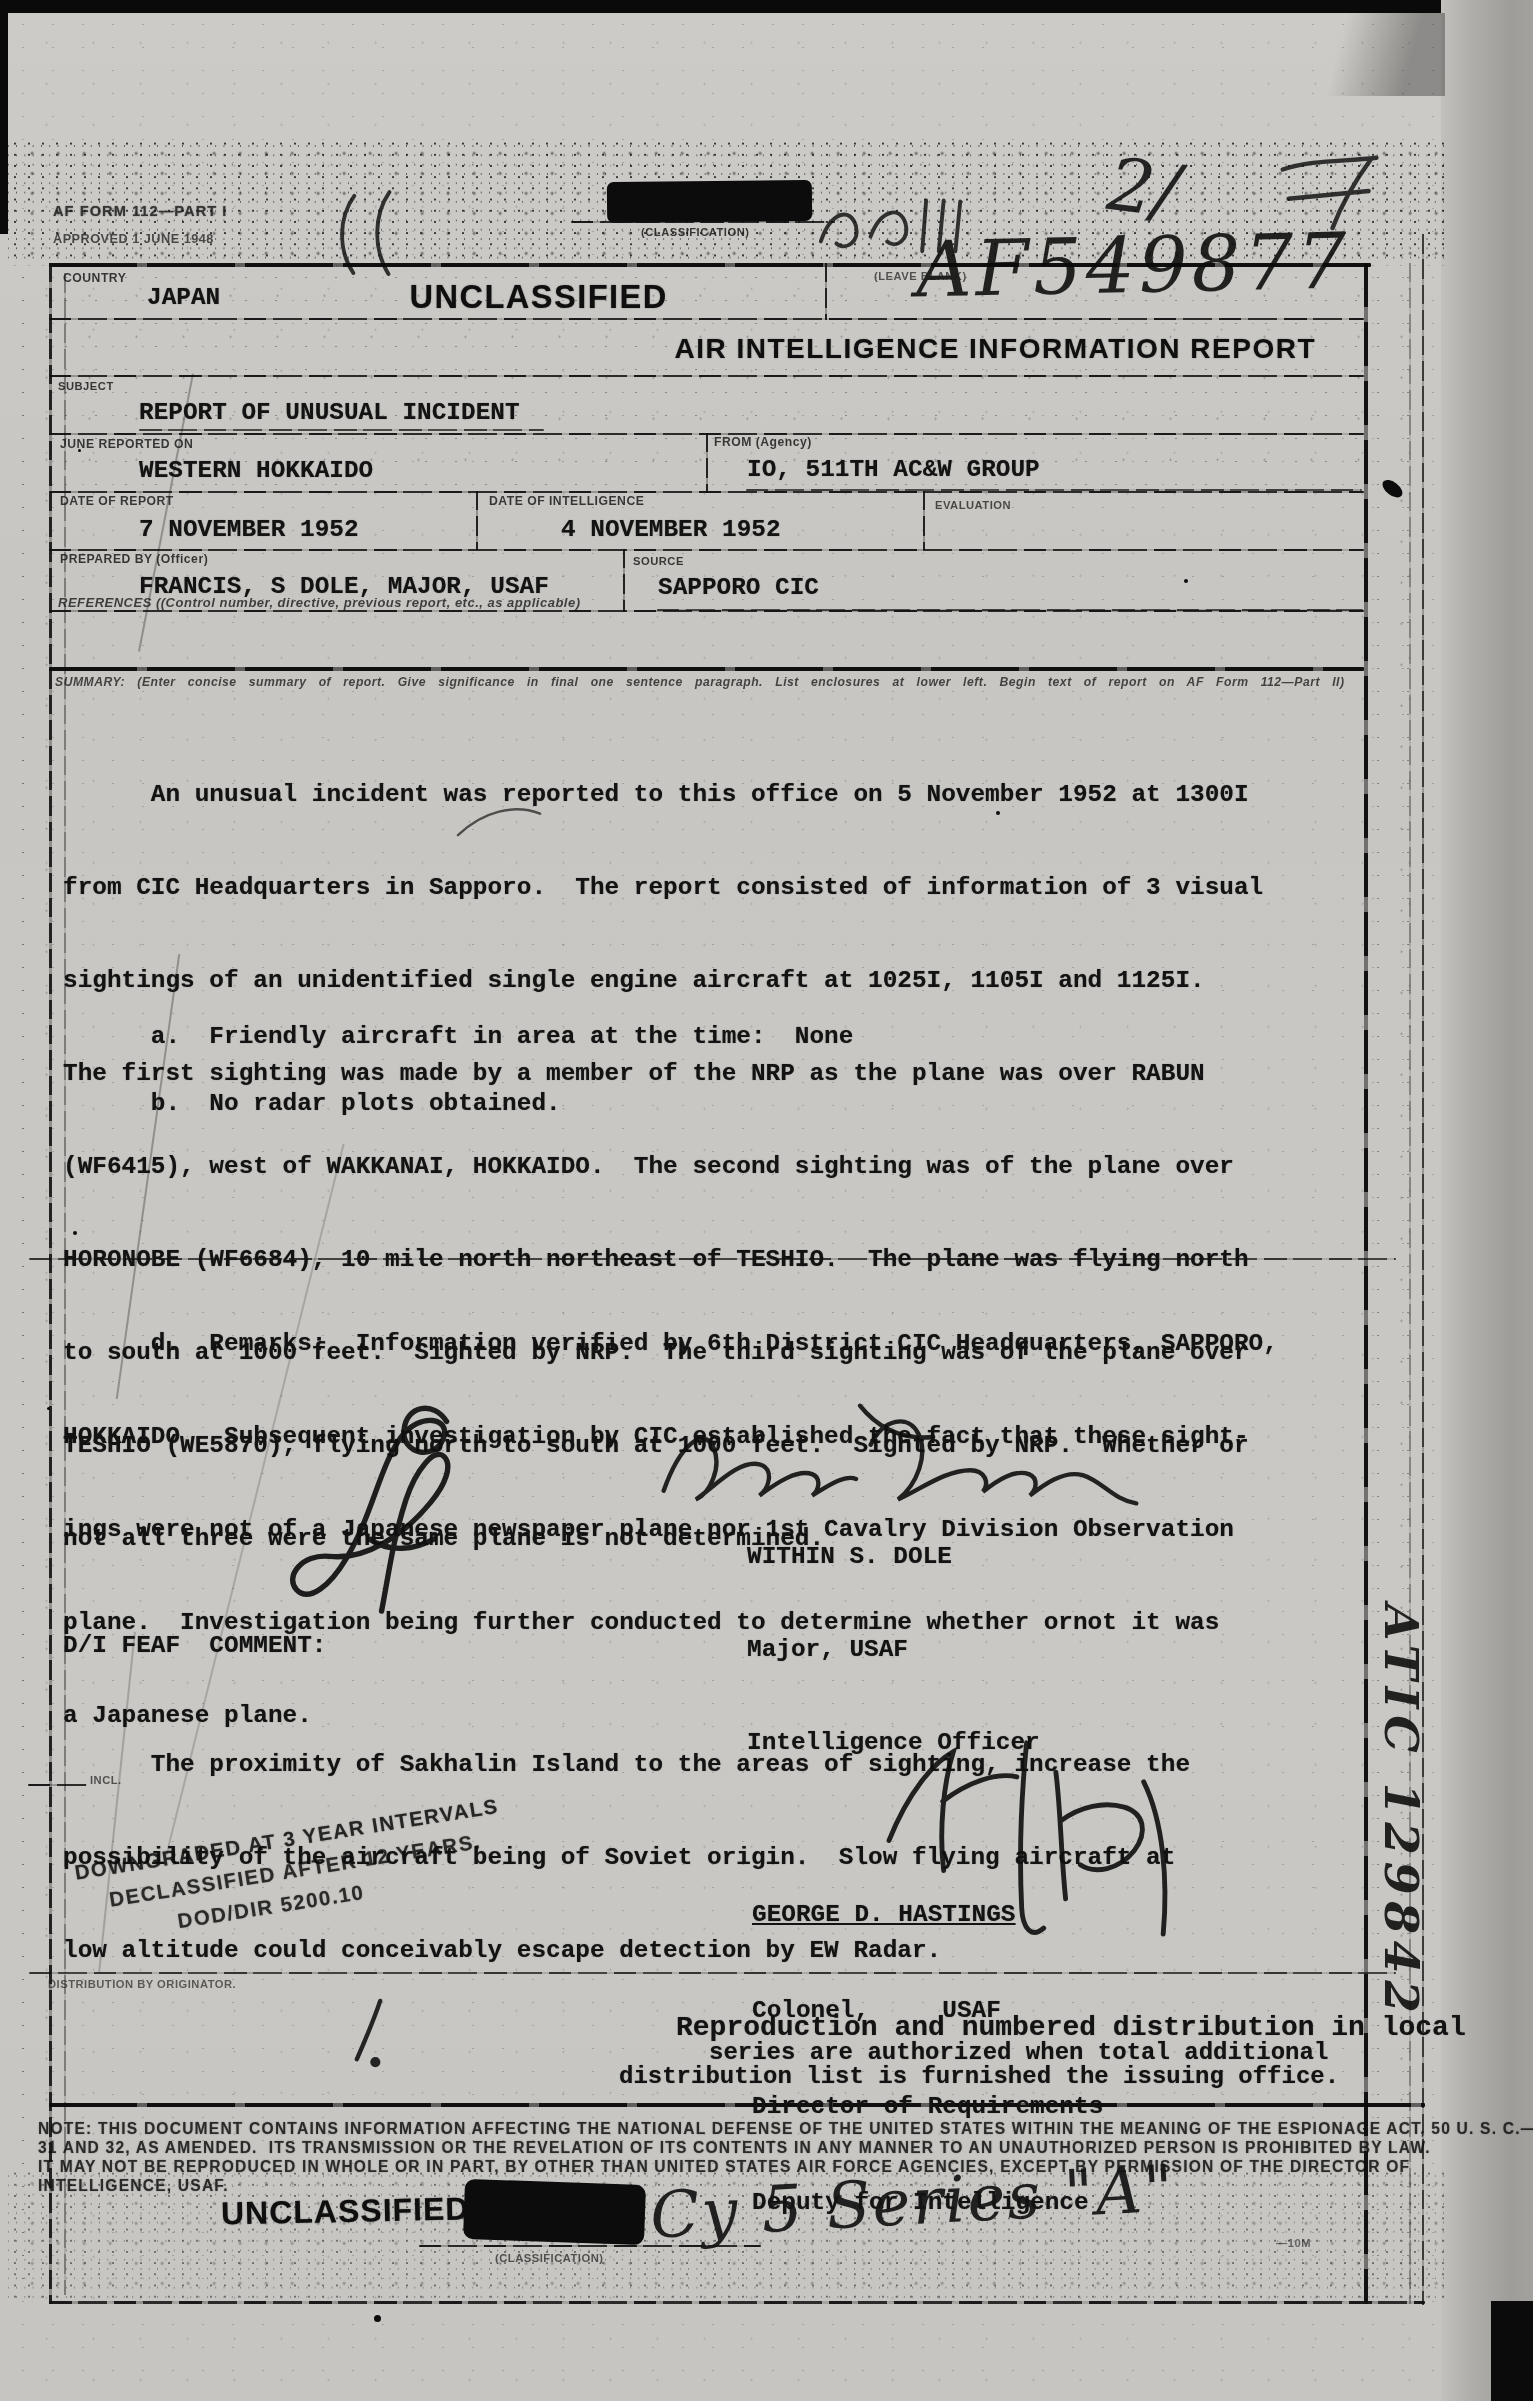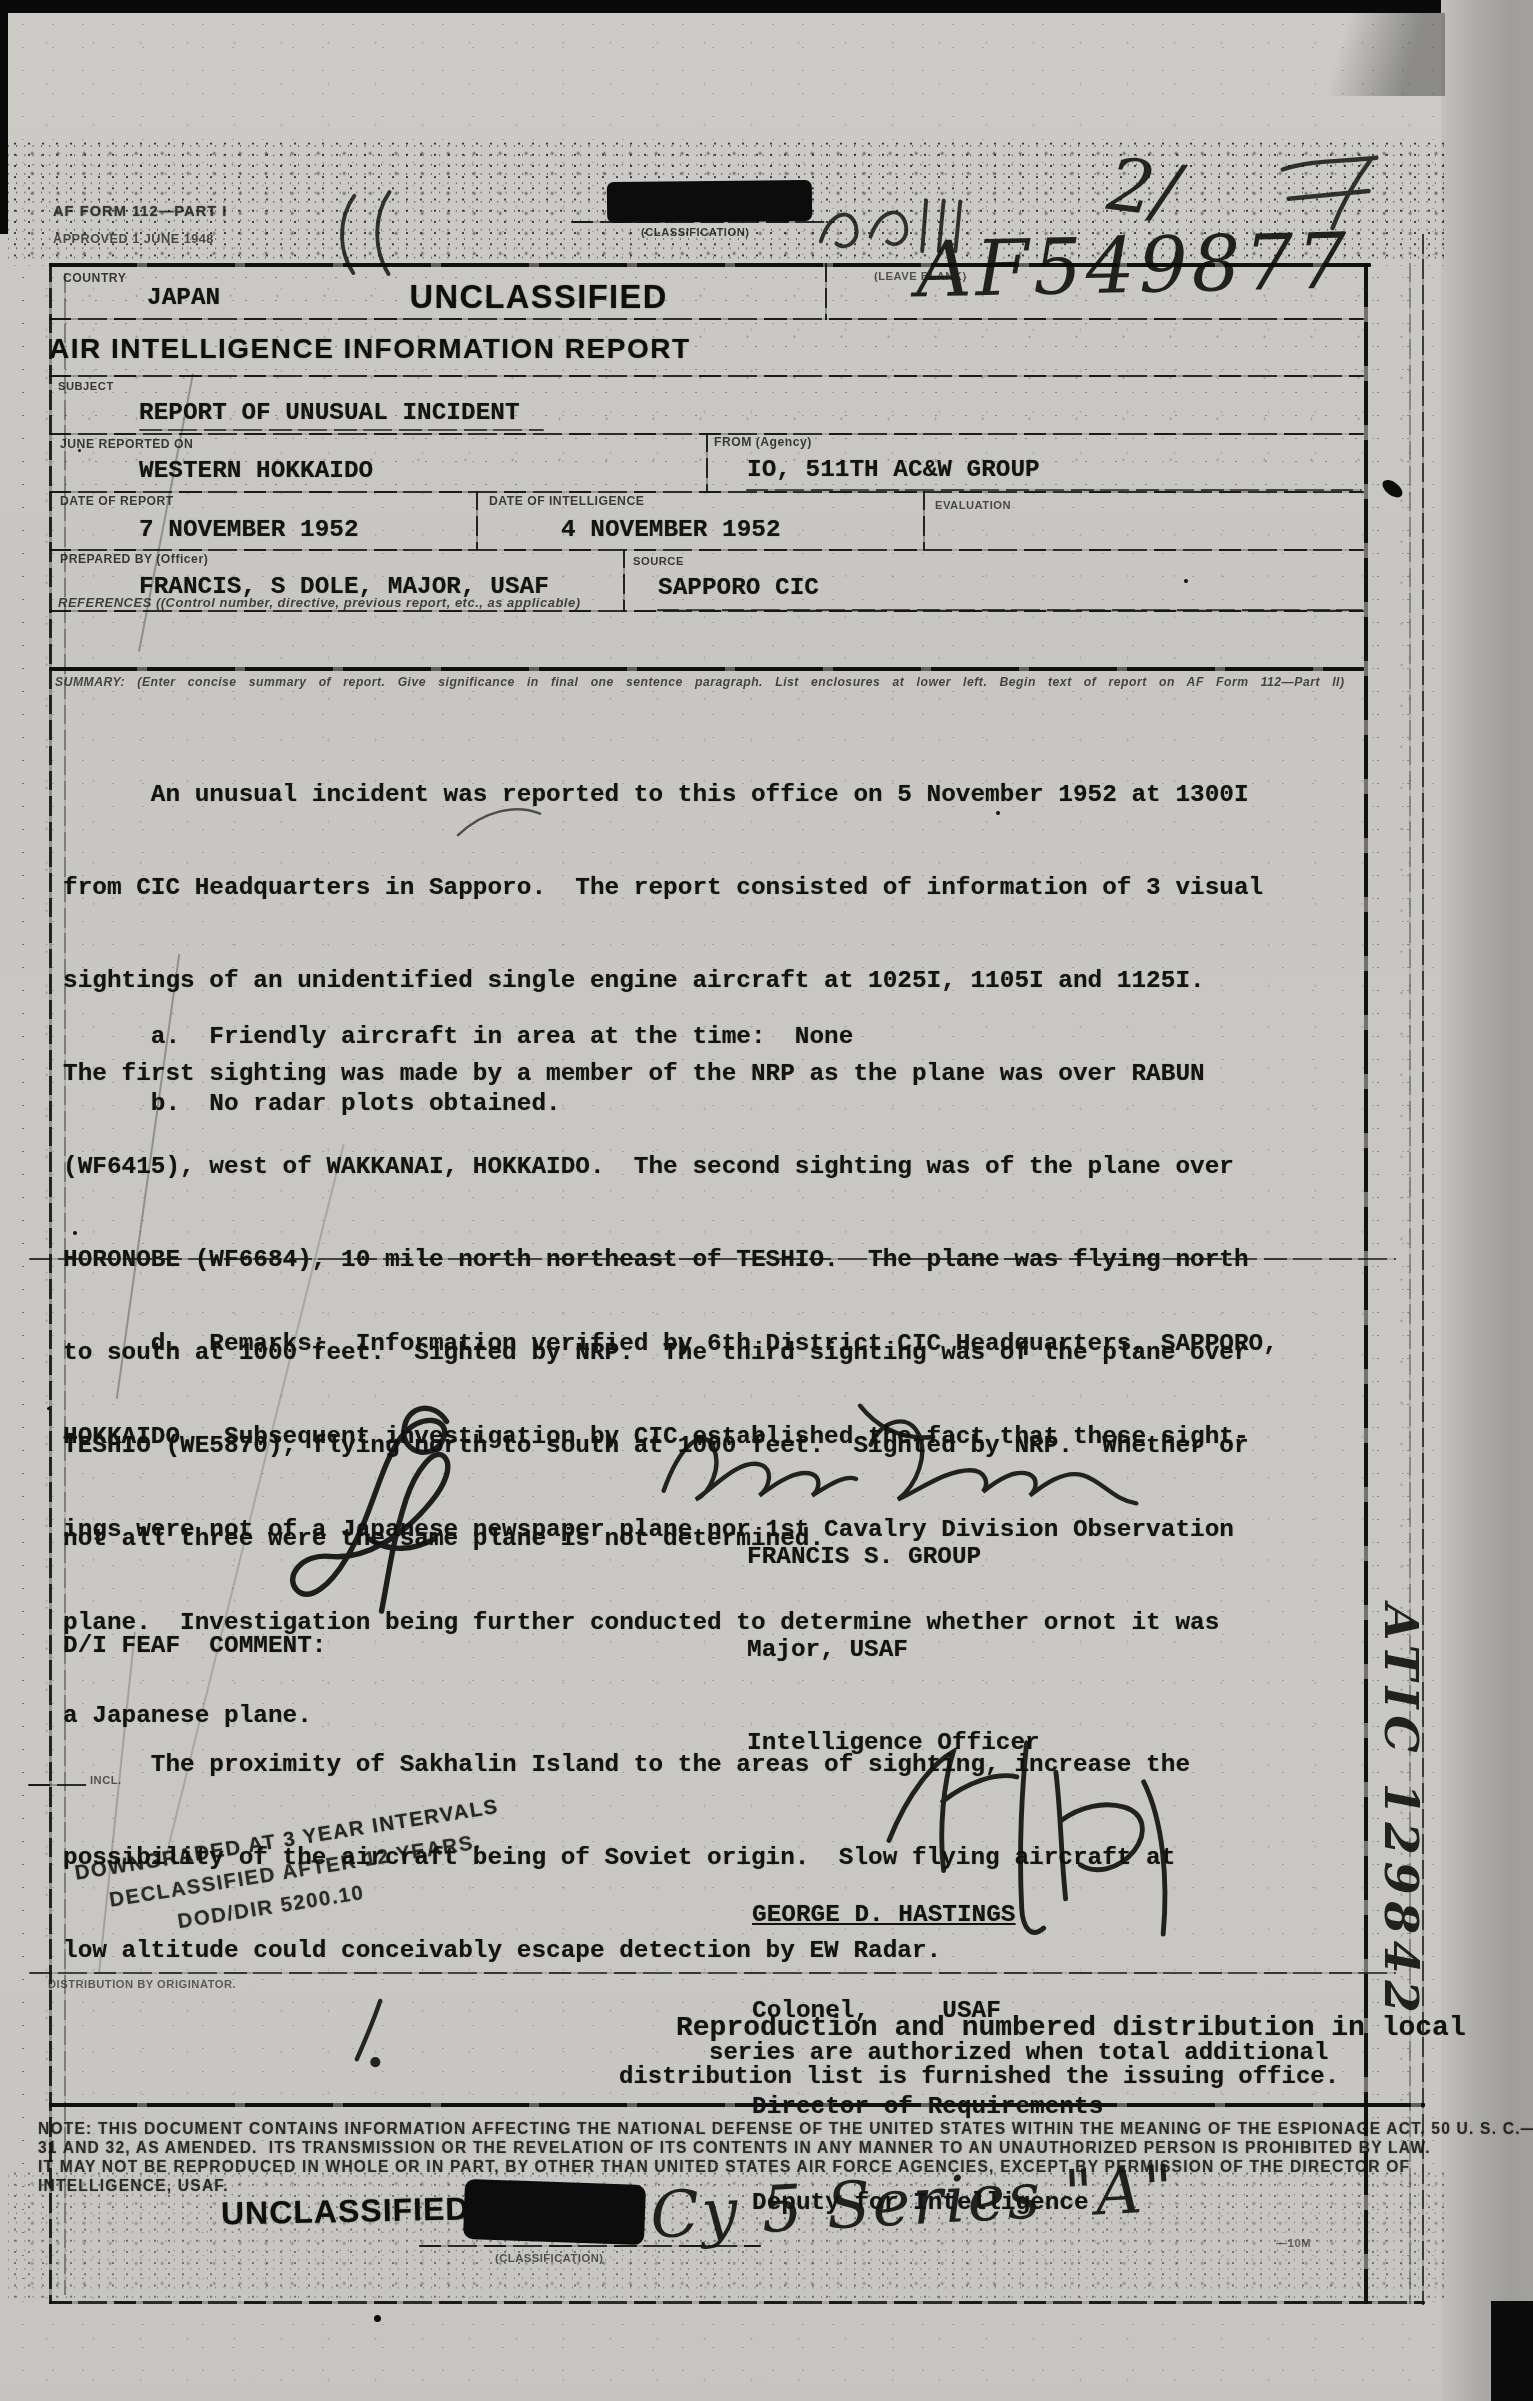--- a/index.html
+++ b/index.html
@@ -114,21 +114,21 @@
   <div class="vline" style="left:706px;top:433px;height:60px;"></div>
   <div class="vline" style="left:476px;top:491px;height:59px;"></div>
   <div class="vline" style="left:923px;top:491px;height:59px;"></div>
   <div class="vline" style="left:623px;top:549px;height:63px;"></div>
 
   <div class="abs label" style="left:63px;top:272px;">COUNTRY</div>
   <div class="abs typed" style="left:147px;top:282px;">JAPAN</div>
   <div class="abs stamped" style="left:404px;top:277px;font-size:34px;letter-spacing:1.5px;transform:scaleX(.96);">UNCLASSIFIED</div>
   <div class="abs label sm" style="left:874px;top:270px;opacity:.7;">(LEAVE BLANK)</div>
 
-  <div class="abs stamped" style="left:49px;top:333px;width:1267px;text-align:left;font-size:28px;letter-spacing:1.5px;">AIR INTELLIGENCE INFORMATION REPORT</div>
+  <div class="abs stamped" style="left:49px;top:333px;width:1267px;text-align:right;font-size:28px;letter-spacing:1.5px;">AIR INTELLIGENCE INFORMATION REPORT</div>
 
   <div class="abs label sm" style="left:58px;top:380px;">SUBJECT</div>
   <div class="abs typed" style="left:139px;top:397px;">REPORT OF UNUSUAL INCIDENT</div>
   <div class="hline" style="left:139px;top:429px;width:405px;height:2px;opacity:.8;"></div>
 
   <div class="abs label" style="left:60px;top:438px;">JUNE REPORTED ON</div>
   <div class="abs label" style="left:714px;top:436px;">FROM (Agency)</div>
   <div class="abs typed" style="left:139px;top:455px;">WESTERN HOKKAIDO</div>
   <div class="abs typed" style="left:747px;top:454px;">IO, 511TH AC&amp;W GROUP</div>
   <div class="hline" style="left:746px;top:489px;width:616px;height:2px;opacity:.8;"></div>
@@ -183,21 +183,21 @@
   </svg>
   <svg class="abs" style="left:650px;top:1386px;" width="498" height="142" viewBox="0 0 1020 290">
     <g fill="none" stroke="#0f0f0f" stroke-width="9" stroke-linecap="round" opacity=".9">
       <path d="M28,214 C62,118 110,82 130,126 C148,166 122,220 94,232 C132,206 182,150 224,160 C256,168 244,210 224,224 C262,196 302,170 332,180 C352,188 346,214 332,224 C362,206 398,180 422,190"></path>
       <path d="M452,120 C478,66 530,56 550,98 C570,140 548,200 508,232 C556,210 606,172 656,172 C686,172 696,198 682,216 C712,192 746,170 776,180 C796,188 792,212 778,224 C806,202 846,172 886,182 C926,194 948,232 996,240"></path>
       <path d="M430,40 C470,90 520,110 580,104"></path>
     </g>
   </svg>
 
   <div class="abs typed" style="left:747px;top:1479px;">
-    <span class="tl">FRANCIS S. GROUP</span>
+    <span class="tl">WITHIN S. DOLE</span>
     <span class="tl">Major, USAF</span>
     <span class="tl">Intelligence Officer</span>
   </div>
 
   <div class="abs typed" style="left:63px;top:1630px;">D/I FEAF  COMMENT:</div>
   <div class="abs typed" style="left:63px;top:1687px;">
     <span class="tl">      The proximity of Sakhalin Island to the areas of sighting, increase the</span>
     <span class="tl">possibility of the aircraft being of Soviet origin.  Slow flying aircraft at</span>
     <span class="tl">low altitude could conceivably escape detection by EW Radar.</span>
   </div>

